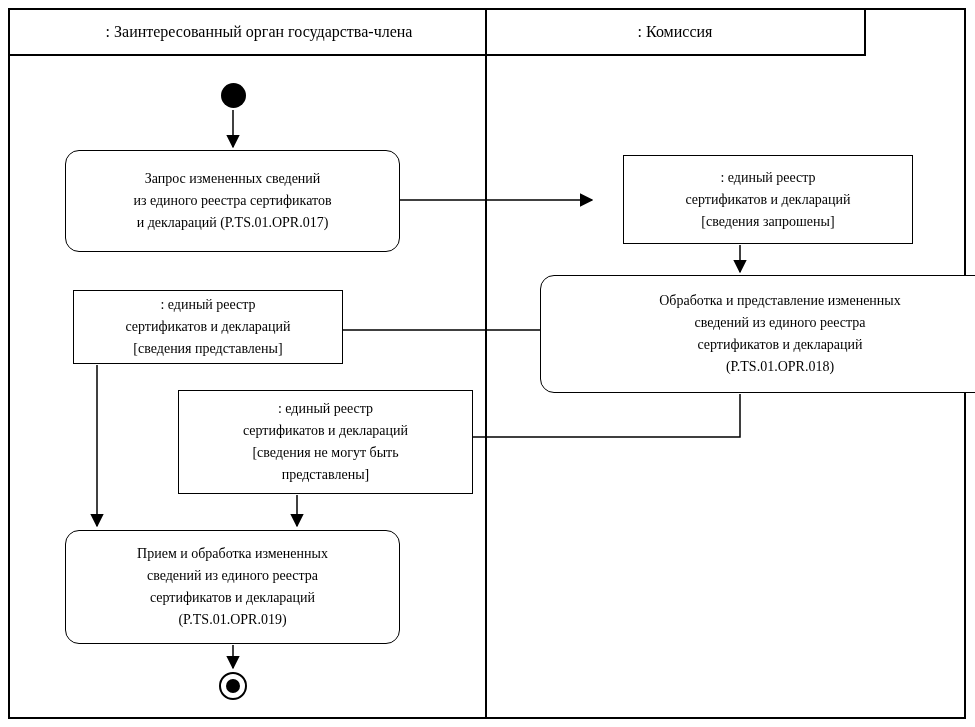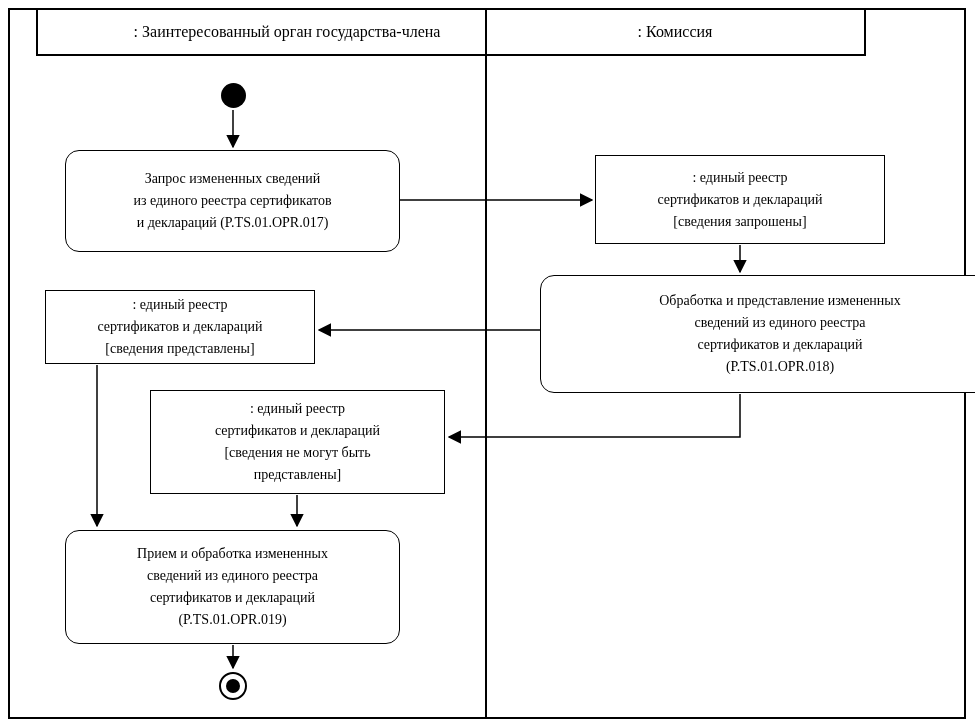--- a/index.html
+++ b/index.html
@@ -32,37 +32,37 @@
     position: absolute;
     top: 8px;
     height: 48px;
     border-bottom: 2px solid #000;
     display: flex;
     align-items: center;
     justify-content: center;
     font-size: 16px;
     background: #ffffff;
   }
-  .lane-header.left  { left: 8px;   width: 500px; border-left: 2px solid #000; border-top: 2px solid #000; margin-left: 28px; }
+  .lane-header.left  { left: 8px;   width: 500px; border-left: 2px solid #000; border-top: 2px solid #000; }
   .lane-header.right { left: 486px; width: 380px; border-right: 2px solid #000; border-top: 2px solid #000; }
   .node {
     position: absolute;
     background: #ffffff;
     border: 1.5px solid #000;
     display: flex;
     align-items: center;
     justify-content: center;
     text-align: center;
     font-size: 14px;
     line-height: 22px;
     padding: 3px 6px;
   }
   .node span { white-space: pre-line; }
   .activity { border-radius: 14px; }
-  .object   { border-radius: 0; }
+  .object   { border-radius: 0; margin-left: 28px; }
   .initial {
     background: #000;
     border: none;
     border-radius: 50%;
     padding: 0;
   }
   .final-outer {
     position: absolute;
     border: 2px solid #000;
     border-radius: 50%;

